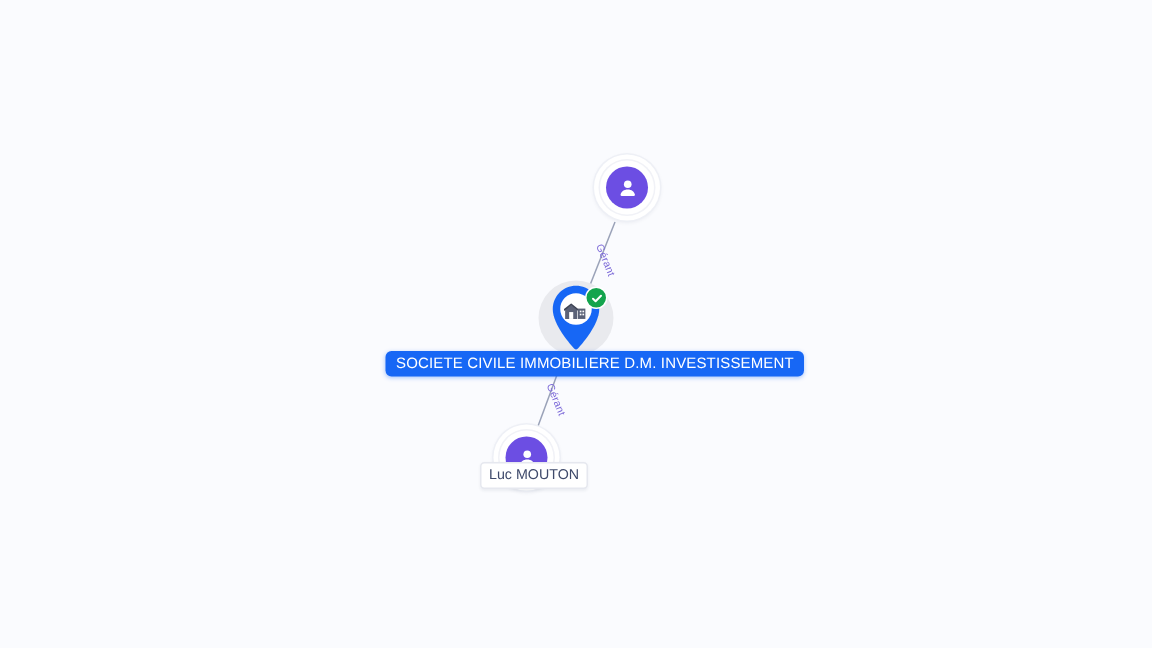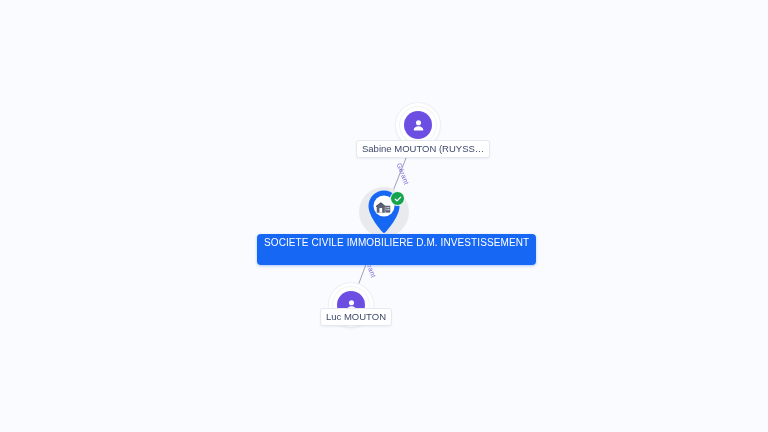--- a/index.html
+++ b/index.html
@@ -122,21 +122,21 @@
     border: 1.5px solid #ffffff;
     display: flex;
     align-items: center;
     justify-content: center;
   }
   .company-badge svg { display: block; }
 
   
   .company-label {
     position: absolute;
-    height: 31px;
+    height: 17px;
     line-height: 17px;
     padding: 0 7px;
     background: #1767f5;
     border-radius: 4px;
     color: #ffffff;
     font-size: 10px;
     letter-spacing: 0.1px;
     white-space: nowrap;
     box-shadow: 0 1px 3px rgba(23,103,245,0.35);
   }
@@ -160,21 +160,20 @@
   <div class="person-node" style="left:396px; top:103px;">
     <div class="person-halo"></div>
     <div class="person-ring"></div>
     <div class="person-disc">
       <svg width="17" height="17" viewBox="0 0 24 24" fill="#ffffff" xmlns="http://www.w3.org/2000/svg">
         <circle cx="12" cy="8.2" r="3.6"></circle>
         <path d="M12 13.2c-3.6 0-6.3 2.1-6.8 4.9-.1.6.4 1.1 1 1.1h11.6c.6 0 1.1-.5 1-1.1-.5-2.8-3.2-4.9-6.8-4.9z"></path>
       </svg>
     </div>
   </div>
-  <div class="person-label" style="left:356px; top:140px;">Sabine MOUTON (RUYSS…</div>
 
   <div class="company-node" style="left:359px; top:187px;">
     <div class="company-halo"></div>
     <div class="company-pin">
       <svg width="36" height="46" viewBox="0 0 36 46" xmlns="http://www.w3.org/2000/svg">
         <path d="M18 1.5C9.4 1.5 2.5 8.4 2.5 17c0 10.6 12.4 24.4 14.4 26.5.6.6 1.6.6 2.2 0C21.1 41.4 33.5 27.6 33.5 17 33.5 8.4 26.6 1.5 18 1.5z" fill="#1767f5"></path>
         <circle cx="18" cy="17" r="10.5" fill="#ffffff"></circle>
       </svg>
     </div>
 

